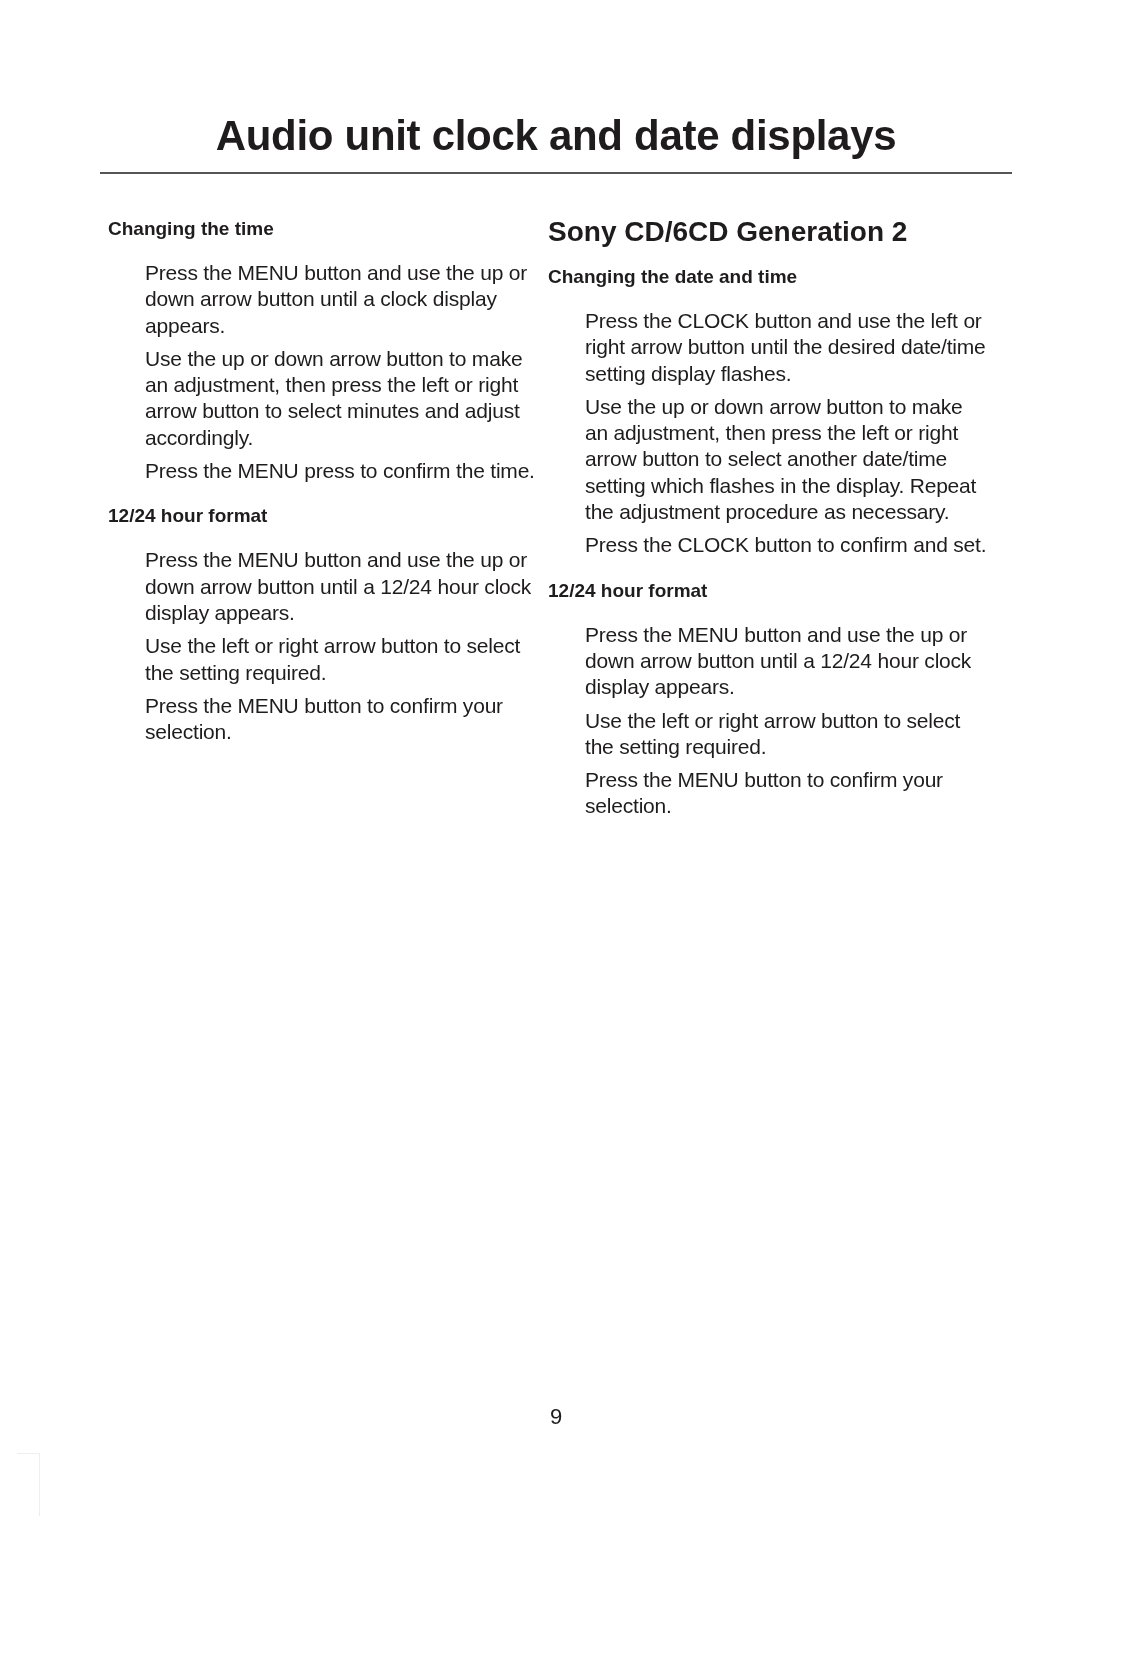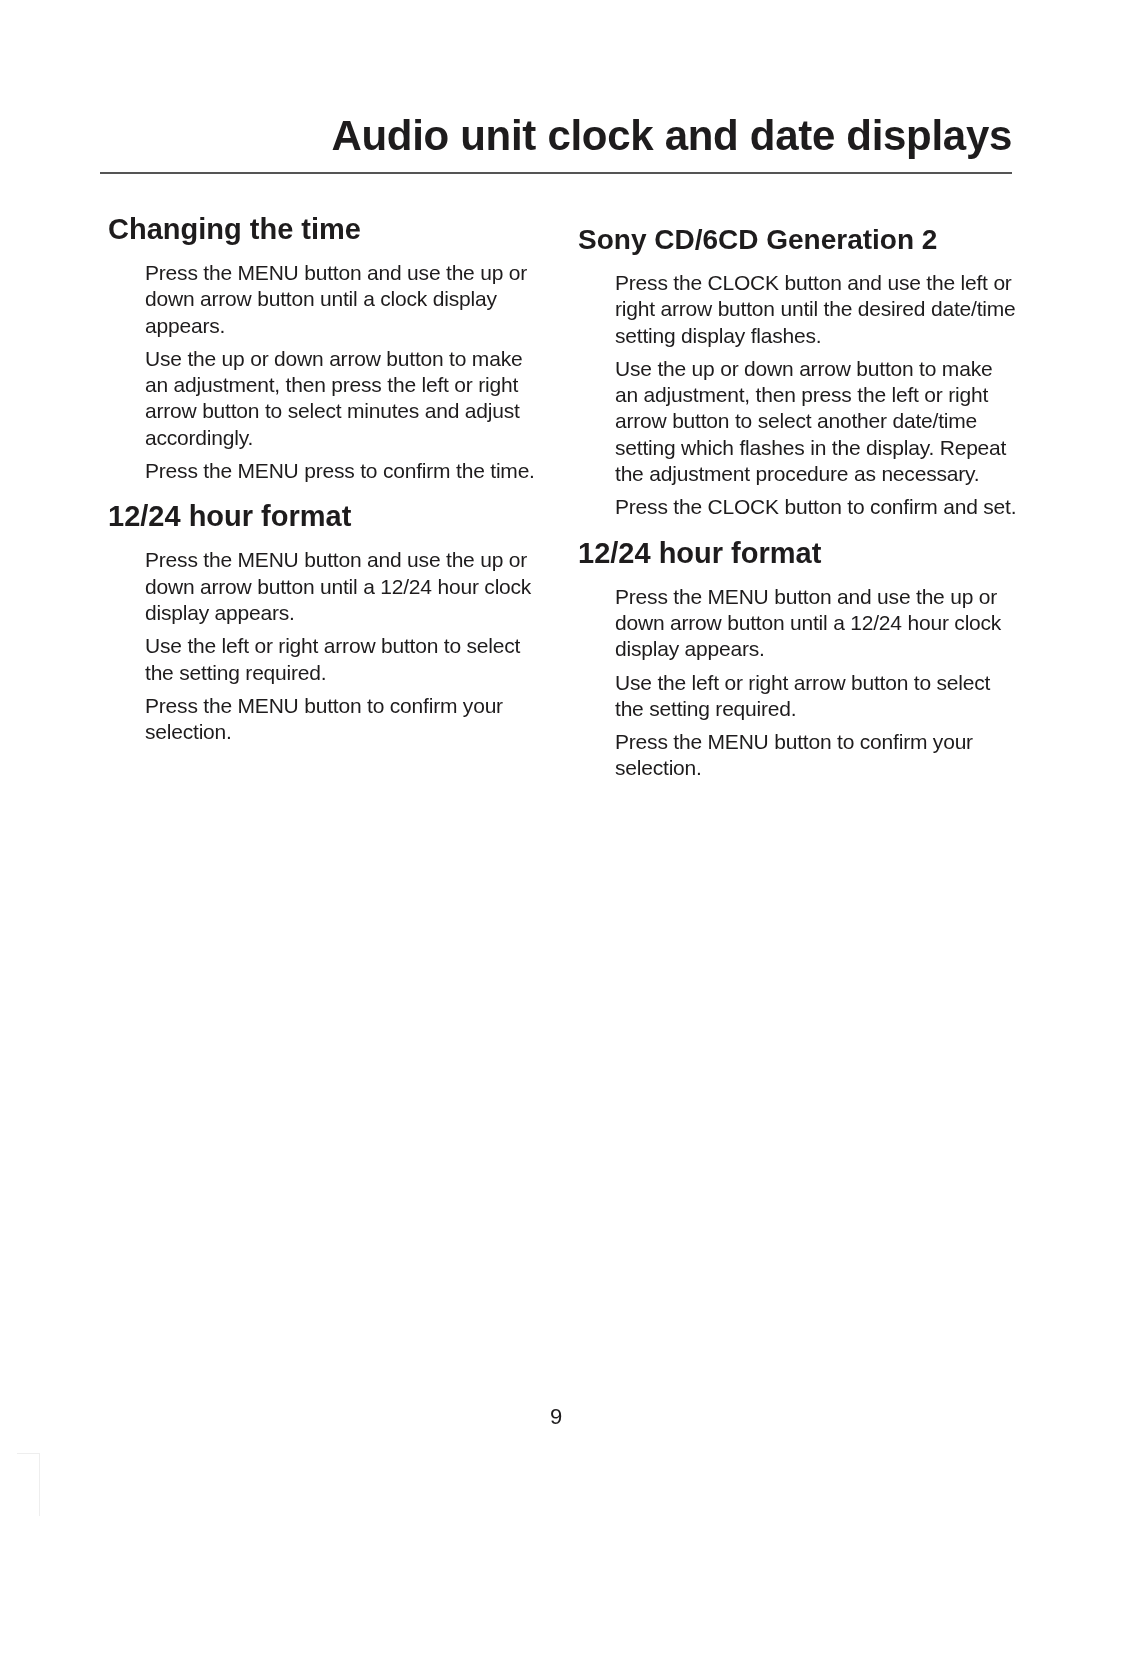--- a/index.html
+++ b/index.html
@@ -2,31 +2,31 @@
 <html><head>
   <meta charset="utf-8">
   <style>
     html, body { margin: 0; padding: 0; background: #ffffff; }
     body {
       width: 1141px; height: 1653px; position: relative; overflow: hidden;
       font-family: "Liberation Sans", sans-serif; color: #1e1c1d;
     }
     .title {
       position: absolute; left: 100px; width: 912px; top: 112px;
-      text-align: right; font-weight: bold; font-size: 42px; letter-spacing: -0.3px;
+      text-align: center; font-weight: bold; font-size: 42px; letter-spacing: -0.3px;
       margin: 0;
     }
     .rule {
       position: absolute; left: 100px; width: 912px; top: 172px;
       height: 0; border-top: 2px solid #555;
     }
     .col { position: absolute; top: 214px; }
     .col-left { left: 108px; width: 440px; }
-    .col-right { left: 578px; width: 440px; margin-top: 8px; }
-    .h2 { font-weight: bold; font-size: 29px; margin: 0 0 16px 0; line-height: 30px; }
+    .col-right { left: 548px; width: 440px; }
+    .h2 { font-weight: bold; font-size: 19px; margin: 0 0 16px 0; line-height: 30px; }
     .h1 { font-weight: bold; font-size: 28px; margin: 0 0 12px 0; line-height: 36px; }
     .p {
       font-size: 21px; line-height: 26.3px; margin: 0 0 7px 37px;
       letter-spacing: -0.2px;
     }
     .section-gap { height: 10px; }
     .page-number {
       position: absolute; left: 0; width: 1112px; top: 1404px;
       text-align: center; font-size: 22px;
     }
@@ -48,20 +48,21 @@
   <p class="p">Press the MENU press to confirm the time.</p>
   <div class="section-gap"></div>
   <h2 class="h2">12/24 hour format</h2>
   <p class="p">Press the MENU button and use the up or down arrow button until a 12/24 hour clock display appears.</p>
   <p class="p">Use the left or right arrow button to select the setting required.</p>
   <p class="p">Press the MENU button to confirm your selection.</p>
 </div>
 
 <div class="col col-right">
   <h1 class="h1">Sony CD/6CD Generation 2</h1>
+  <h2 class="h2">Changing the date and time</h2>
   <p class="p">Press the CLOCK button and use the left or right arrow button until the desired date/time setting display flashes.</p>
   <p class="p">Use the up or down arrow button to make an adjustment, then press the left or right arrow button to select another date/time setting which flashes in the display. Repeat the adjustment procedure as necessary.</p>
   <p class="p">Press the CLOCK button to confirm and set.</p>
   <div class="section-gap"></div>
   <h2 class="h2">12/24 hour format</h2>
   <p class="p">Press the MENU button and use the up or down arrow button until a 12/24 hour clock display appears.</p>
   <p class="p">Use the left or right arrow button to select the setting required.</p>
   <p class="p">Press the MENU button to confirm your selection.</p>
 </div>
 

